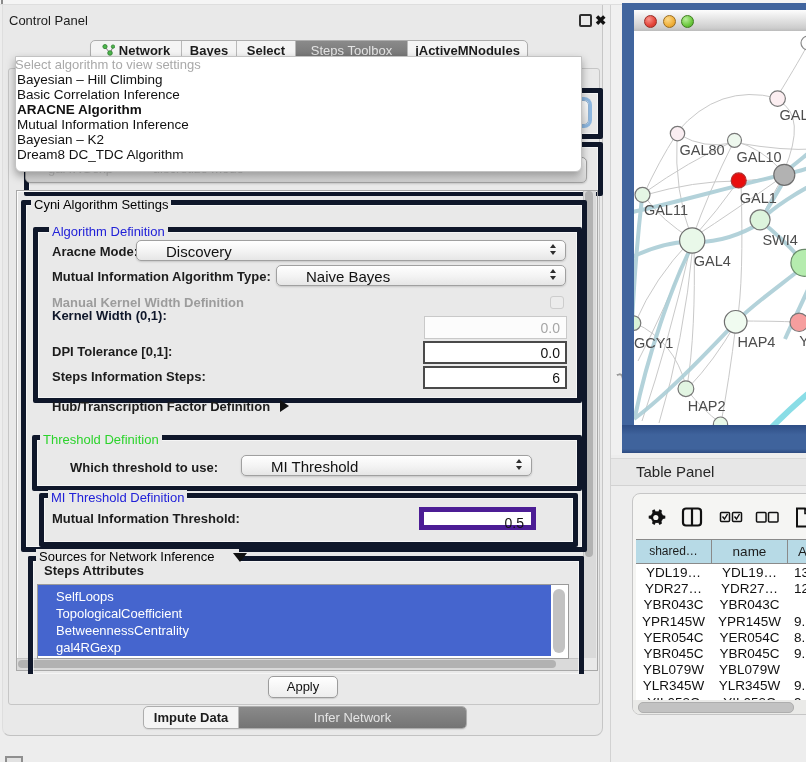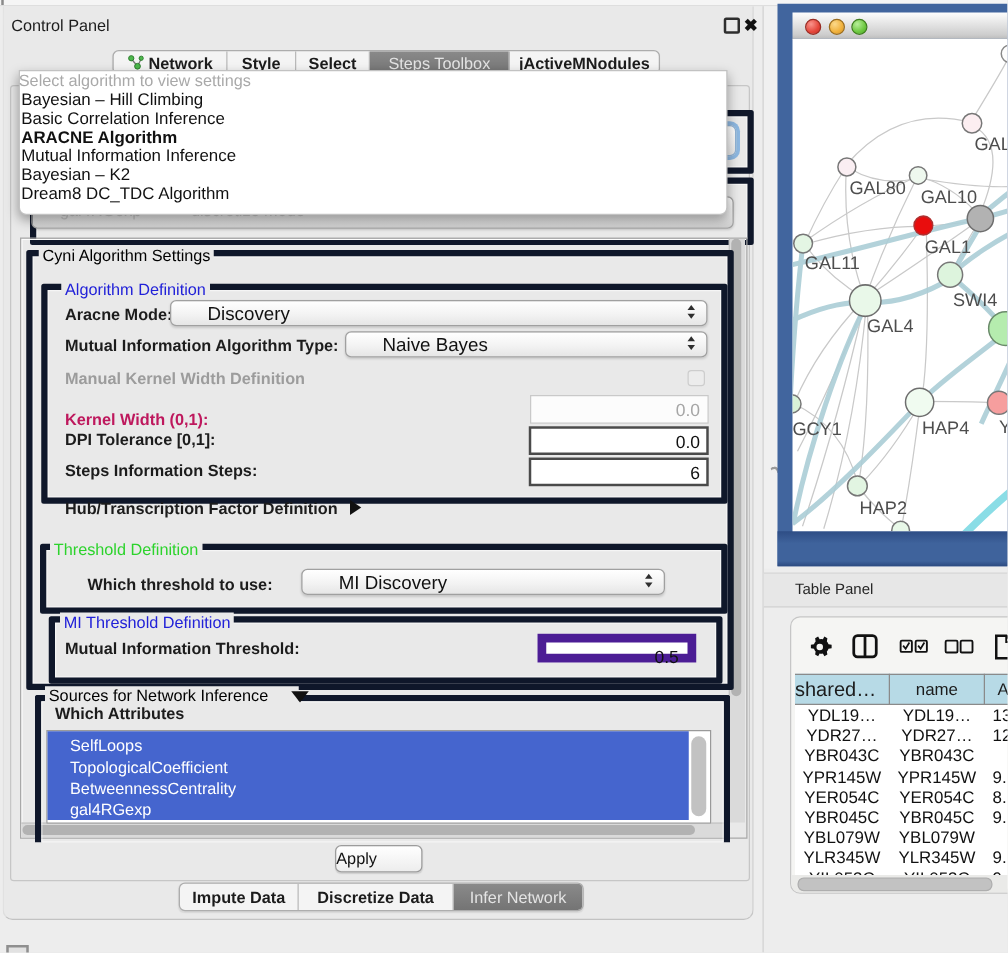--- a/index.html
+++ b/index.html
@@ -65,74 +65,73 @@
 <div class="lbl" style="left:52px;top:269px">Mutual Information Algorithm Type:</div>
 <div class="combo" style="left:276px;top:265px;width:288px;height:19px">
  <span class="ct" style="top:2px">Naive Bayes</span>
  <div class="spin" style="top:2.5px">
       <div class="u"></div>
       <div class="d"></div>
     </div>
 </div>
 <div class="lbl" style="left:52px;top:295px;color:#9c9c9c">Manual Kernel Width Definition</div>
 <div class="ab" style="left:550px;top:296px;width:12px;height:11px;border:1px solid #cdcdcd;border-radius:3px;background:#ececec"></div>
-<div class="lbl" style="left:52px;top:328px;color:#be185d">Kernel Width (0,1):</div>
+<div class="lbl" style="left:52px;top:308px;color:#0f172a">Kernel Width (0,1):</div>
 <div class="tf" style="left:424px;top:316px;width:143px;height:23px;border:1px solid #c9c9c9;background:#fcfcfc;color:#a6a6a6;line-height:22px;padding-right:6px">0.0</div>
 <div class="lbl" style="left:52px;top:344px">DPI Tolerance [0,1]:</div>
 <div class="tf" style="left:423px;top:341px;width:144px;height:23px;border:2px solid #4a4a4a;line-height:20px;padding-right:5px">0.0</div>
 <div class="lbl" style="left:52px;top:369px">Steps Information Steps:</div>
 <div class="tf" style="left:423px;top:366px;width:144px;height:23px;border:2px solid #4a4a4a;line-height:20px;padding-right:5px">6</div>
 
 <div class="lbl" style="left:52px;top:399px">Hub/Transcription Factor Definition</div>
 <div class="ab" style="left:280px;top:400px;width:0;height:0;border-top:6px solid transparent;border-bottom:6px solid transparent;border-left:9px solid #111"></div>
 
 <div class="grp" style="left:32px;top:435px;width:540px;height:46px">
  <span class="gt" style="left:3px;color:#2cd32c">Threshold Definition</span>
 </div>
 <div class="lbl" style="left:70px;top:460px">Which threshold to use:</div>
 <div class="combo" style="left:241px;top:455px;width:289px;height:19px">
- <span class="ct" style="top:2px">MI Discovery</span>
+ <span class="ct" style="top:2px">MI Threshold</span>
  <div class="spin" style="top:2.5px">
       <div class="u"></div>
       <div class="d"></div>
     </div>
 </div>
 
 <div class="grp" style="left:39px;top:493px;width:529px;height:44px">
  <span class="gt" style="left:4px;color:#2121d8">MI Threshold Definition</span>
 </div>
 <div class="lbl" style="left:52px;top:511px">Mutual Information Threshold:</div>
-<div class="tf" style="left:430px;top:507px;width:127px;height:23px;border:7px solid #4c1d95;line-height:22px;padding-right:7px">0.5</div>
+<div class="tf" style="left:419px;top:507px;width:117px;height:23px;border:5px solid #4c1d95;line-height:22px;padding-right:7px">0.5</div>
 
 <div class="grp" style="left:28px;top:556px;width:546px;height:113px;border-bottom:none;border-radius:2px 2px 0 0"></div>
 <span class="gt" style="left:36px;top:549px;background:#e9e9e9;padding-right:24px">Sources for Network Inference</span>
 <div class="ab" style="left:233px;top:553px;width:0;height:0;border-left:7px solid transparent;border-right:7px solid transparent;border-top:9px solid #111"></div>
-<div class="lbl" style="left:44px;top:563px">Which Attributes</div>
+<div class="lbl" style="left:44px;top:563px">Steps Attributes</div>
 <div class="ab" style="left:37px;top:584px;width:530px;height:73px;background:#fff;border:1px solid #9a9a9a"></div>
 <div class="ab" style="left:38px;top:585px;width:513px;height:71px;background:#4565ce"></div>
 <div class="ab" style="left:56px;top:588px;font-size:13px;color:#fff;line-height:17px">SelfLoops<br>TopologicalCoefficient<br>BetweennessCentrality<br>gal4RGexp</div>
 <div class="ab" style="left:553px;top:589px;width:12px;height:64px;background:#c2c2c2;border-radius:6px"></div>
 
-<div class="ab" style="left:268px;top:676px;width:68px;height:20px;border:1px solid #9c9c9c;border-radius:5px;background:linear-gradient(#ffffff,#ededed);text-align:left;font-size:13px;line-height:20px;color:#111;box-shadow:0 1px 1px rgba(0,0,0,.12)">Apply</div>
+<div class="ab" style="left:268px;top:676px;width:68px;height:20px;border:1px solid #9c9c9c;border-radius:5px;background:linear-gradient(#ffffff,#ededed);text-align:center;font-size:13px;line-height:20px;color:#111;box-shadow:0 1px 1px rgba(0,0,0,.12)">Apply</div>
 
 <div class="seg" style="left:143px;top:706px;width:322px;height:21px">
  <div style="width:94px">Impute Data</div>
- <div style="width:123px">Discretize Data</div>
  <div class="sel" style="flex:1">Infer Network</div>
 </div>
 
 <div class="seg" style="left:90px;top:40px;width:436px;height:18px">
  <div style="width:90px"><svg width="13" height="12" viewBox="0 0 13 12" style="margin-right:4px">
         <line x1="3" y1="3" x2="8" y2="9" stroke="#777" stroke-width="1"></line>
         <line x1="8" y1="9" x2="11" y2="3" stroke="#777" stroke-width="1"></line>
         <circle cx="3" cy="2.6" r="2.1" fill="#4db84d" stroke="#2d7d2d" stroke-width=".8"></circle>
         <circle cx="8" cy="9" r="2.3" fill="#4db84d" stroke="#2d7d2d" stroke-width=".8"></circle>
         <circle cx="11" cy="2.6" r="1.7" fill="#4db84d" stroke="#2d7d2d" stroke-width=".8"></circle>
       </svg>Network</div>
- <div style="width:54px">Style</div>
+ <div style="width:54px">Bayes</div>
  <div style="width:58px">Select</div>
  <div class="sel" style="width:111px">Steps Toolbox</div>
  <div style="flex:1">jActiveMNodules</div>
 </div>
 
 <div class="ab" style="left:15px;top:56px;width:565px;height:114px;background:#fff;border:1px solid #c2c2c2;border-radius:0 0 6px 6px;box-shadow:0 4px 9px rgba(0,0,0,.35)"></div>
 <div class="ab" style="left:15px;top:57px;width:565px;text-align:left;font-size:13px;color:#a9a9a9">Select algorithm to view settings</div>
 <div class="ab" style="left:17px;top:73px;font-size:13.5px;color:#111;line-height:14.9px;white-space:nowrap">Bayesian – Hill Climbing<br>Basic Correlation Inference<br><b>ARACNE Algorithm</b><br>Mutual Information Inference<br>Bayesian – K2<br>Dream8 DC_TDC Algorithm</div>
 
 <div class="ab" style="left:611px;top:5px;width:11px;height:450px;background:#f0f0f0"></div>
@@ -219,21 +218,21 @@
 <text x="59.7" y="234.8">GAL4</text>
 <text x="-0.1" y="316.7">GCY1</text>
 <text x="103.5" y="316.1">HAP4</text>
 <text x="165.2" y="315.4">Y</text>
 <text x="53.7" y="380.4">HAP2</text>
 </g>
 </svg>
 </div>
 
 <div class="ab" style="left:611px;top:458px;width:195px;height:26px;background:#e7e7e7;border-top:1px solid #d8d8d8;border-bottom:1px solid #d2d2d2"></div>
-<div class="txt" style="left:636px;top:464px;font-size:12px;color:#262626">Table Panel</div>
+<div class="txt" style="left:636px;top:464px;font-size:15px;color:#262626">Table Panel</div>
 <div class="ab" style="left:632px;top:493px;width:190px;height:220px;background:#f5f5f3;border:1px solid #c6c6c6;border-radius:8px 0 0 8px;overflow:hidden">
 <svg width="180" height="30" viewBox="0 0 180 30" style="position:absolute;left:8px;top:12px">
 <g fill="#111">
 <path d="M13.5,3.2 l1.2,2.2 a5.5,5.5 0 0 1 2.6,0 l1.2,-2.2 2.4,1.4 -0.4,2.5 a5.5,5.5 0 0 1 1.3,2.2 l2.5,0.4 0,2.8 -2.5,0.4 a5.5,5.5 0 0 1 -1.3,2.2 l0.4,2.5 -2.4,1.4 -1.2,-2.2 a5.5,5.5 0 0 1 -2.6,0 l-1.2,2.2 -2.4,-1.4 0.4,-2.5 a5.5,5.5 0 0 1 -1.3,-2.2 l-2.5,-0.4 0,-2.8 2.5,-0.4 a5.5,5.5 0 0 1 1.3,-2.2 l-0.4,-2.5 z"></path>
 <circle cx="14.8" cy="11.5" r="2.6" fill="#f5f5f3"></circle>
 </g>
 <rect x="42" y="2.5" width="18" height="17" rx="3" fill="none" stroke="#111" stroke-width="2.2"></rect>
 <line x1="51" y1="3" x2="51" y2="19" stroke="#111" stroke-width="2.2"></line>
 <g stroke="#111" stroke-width="1.5" fill="none">
 <rect x="79.5" y="6.5" width="9" height="9" rx="1"></rect>
@@ -242,21 +241,21 @@
 <rect x="127.5" y="6.5" width="9.5" height="9.5" rx="1"></rect>
 <path d="M81.5,10.5 l2,2.5 3,-5" stroke-width="1.4"></path>
 <path d="M93.5,10.5 l2,2.5 3,-5" stroke-width="1.4"></path>
 <path d="M156,2.5 h8 l5,5 v13 h-13 z" stroke-width="2"></path>
 <path d="M164,2.5 v5 h5" stroke-width="1.6"></path>
 </g>
 </svg>
 <div class="ab" style="left:3px;top:45px;width:187px;height:25px;background:#b7dae6;border-top:1px solid #8a8a8a;border-bottom:1px solid #8a8a8a;box-sizing:border-box"></div>
 <div class="ab" style="left:78px;top:45px;width:1px;height:25px;background:#8a8a8a"></div>
 <div class="ab" style="left:154px;top:45px;width:1px;height:25px;background:#8a8a8a"></div>
-<div class="ab" style="left:3px;top:50px;width:75px;font-size:16px;color:#1c1c1c">shared…</div>
+<div class="ab" style="left:3px;top:50px;width:75px;text-align:center;font-size:12px;color:#1c1c1c">shared…</div>
 <div class="ab" style="left:79px;top:50px;width:75px;text-align:center;font-size:13.5px;color:#1c1c1c">name</div>
 <div class="ab" style="left:165px;top:50px;font-size:13.5px;color:#1c1c1c">Av</div>
 <div class="ab" style="left:3px;top:70px;width:187px;height:147px;background:#fff"></div>
 <div class="ab" style="left:3px;top:71px;width:75px;text-align:center;font-size:13.5px;color:#111;line-height:16.2px">YDL19…<br>YDR27…<br>YBR043C<br>YPR145W<br>YER054C<br>YBR045C<br>YBL079W<br>YLR345W<br>YIL053C</div>
 <div class="ab" style="left:79px;top:71px;width:75px;text-align:center;font-size:13.5px;color:#111;line-height:16.2px">YDL19…<br>YDR27…<br>YBR043C<br>YPR145W<br>YER054C<br>YBR045C<br>YBL079W<br>YLR345W<br>YIL053C</div>
 <div class="ab" style="left:161px;top:71px;font-size:13.5px;color:#111;line-height:16.2px">13<br>12<br>&nbsp;<br>9.<br>8.<br>9.<br>&nbsp;<br>9.<br>9.</div>
 <div class="ab" style="left:0px;top:206px;width:190px;height:14px;background:#eaeae8"></div>
 <div class="ab" style="left:5px;top:208px;width:154px;height:9px;background:#c2c2c2;border:1px solid #aeaeae;border-radius:5px"></div>
 </div>
 

